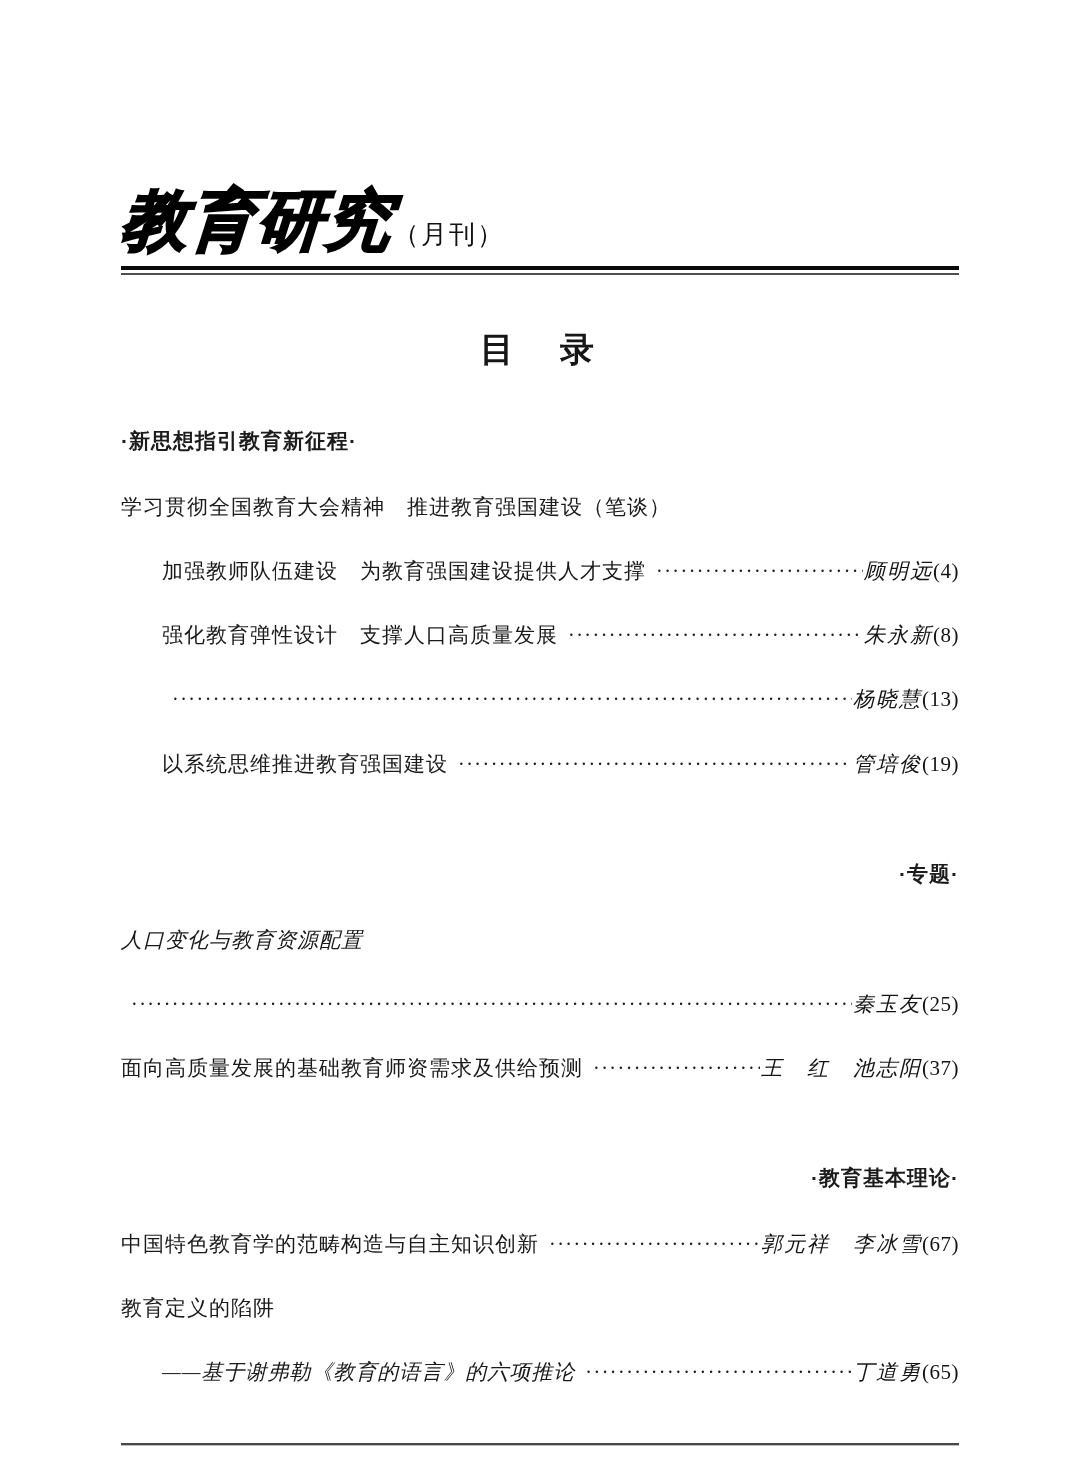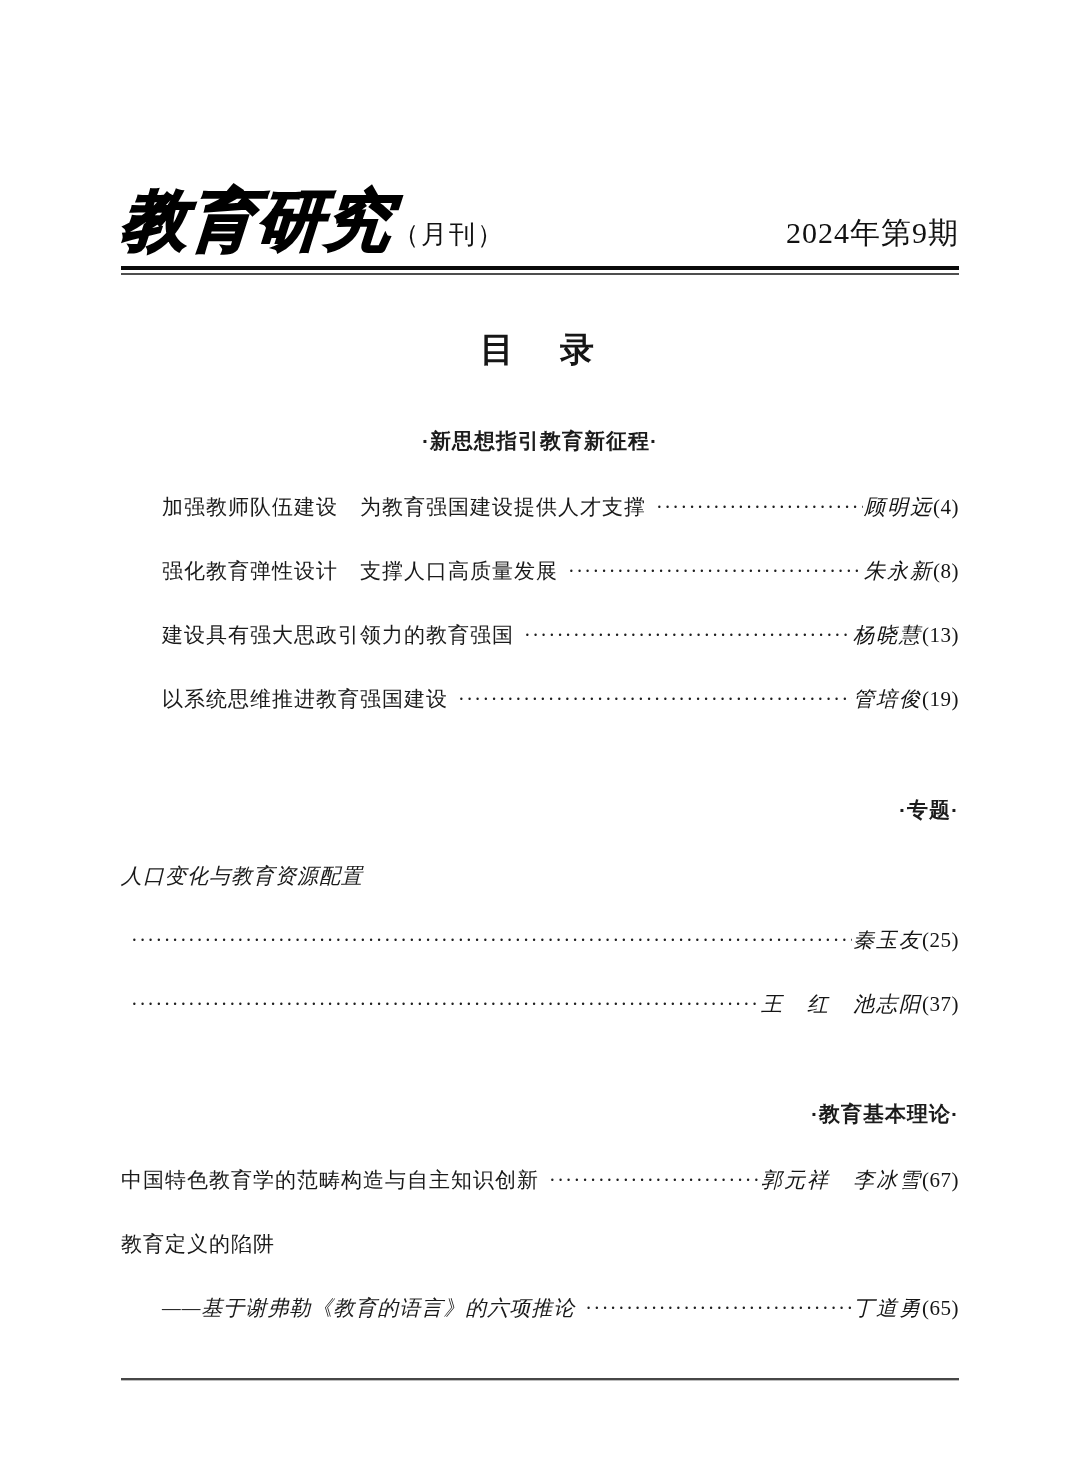--- a/index.html
+++ b/index.html
@@ -72,21 +72,21 @@
     color: #161616;
     letter-spacing: 6px;
   }
   .section-heading {
     font-family: "Liberation Sans", "DejaVu Sans", sans-serif;
     font-weight: 700;
     font-size: 21px;
     color: #1c1c1c;
     letter-spacing: 1px;
   }
-  .mt-first   { margin-top: 54px; text-align: center; }
+  .mt-first   { margin-top: 54px; }
   .mt-section { margin-top: 84px; text-align: right; }
   .row {
     margin-top: 40px;
     display: flex;
     align-items: baseline;
     font-size: 21px;
     line-height: 1.15;
     white-space: nowrap;
   }
   .row .title { letter-spacing: 1px; color: #1a1a1a; }
@@ -118,41 +118,42 @@
   }
 </style>
 </head>
 <body>
 
 <div class="page">
 
   <div class="masthead">
     <span class="journal-logo">教育研究</span>
     <span class="journal-subtitle">（月刊）</span>
-    <span class="journal-issue">2024年第9期</span>
   </div>
   <div class="rule-double"></div>
 
   <div class="toc-title">目　录</div>
 
   <div class="section-heading mt-first">·新思想指引教育新征程·</div>
+  <div class="row">
+    <span class="title">学习贯彻全国教育大会精神　推进教育强国建设（笔谈）</span>
+  </div>
   <div class="row indent">
     <span class="title">加强教师队伍建设　为教育强国建设提供人才支撑</span>
     <span class="leader">································································································································································</span>
     <span class="author">顾明远</span>
       <span class="page-num">(4)</span>
   </div>
   <div class="row indent">
     <span class="title">强化教育弹性设计　支撑人口高质量发展</span>
     <span class="leader">································································································································································</span>
     <span class="author">朱永新</span>
       <span class="page-num">(8)</span>
   </div>
   <div class="row indent">
-    <span class="title">建设具有强大思政引领力的教育强国</span>
     <span class="leader">································································································································································</span>
     <span class="author">杨晓慧</span>
       <span class="page-num">(13)</span>
   </div>
   <div class="row indent">
     <span class="title">以系统思维推进教育强国建设</span>
     <span class="leader">································································································································································</span>
     <span class="author">管培俊</span>
       <span class="page-num">(19)</span>
   </div>
@@ -160,20 +161,21 @@
   <div class="section-heading mt-section">·专题·</div>
   <div class="row">
     <span class="title kaiti">人口变化与教育资源配置</span>
   </div>
   <div class="row">
     <span class="leader">································································································································································</span>
     <span class="author">秦玉友</span>
       <span class="page-num">(25)</span>
   </div>
   <div class="row">
+    <span class="title">面向高质量发展的基础教育师资需求及供给预测</span>
     <span class="leader">································································································································································</span>
     <span class="author">王　红　池志阳</span>
       <span class="page-num">(37)</span>
   </div>
 
   <div class="section-heading mt-section">·教育基本理论·</div>
   <div class="row">
     <span class="title">中国特色教育学的范畴构造与自主知识创新</span>
     <span class="leader">································································································································································</span>
     <span class="author">郭元祥　李冰雪</span>

